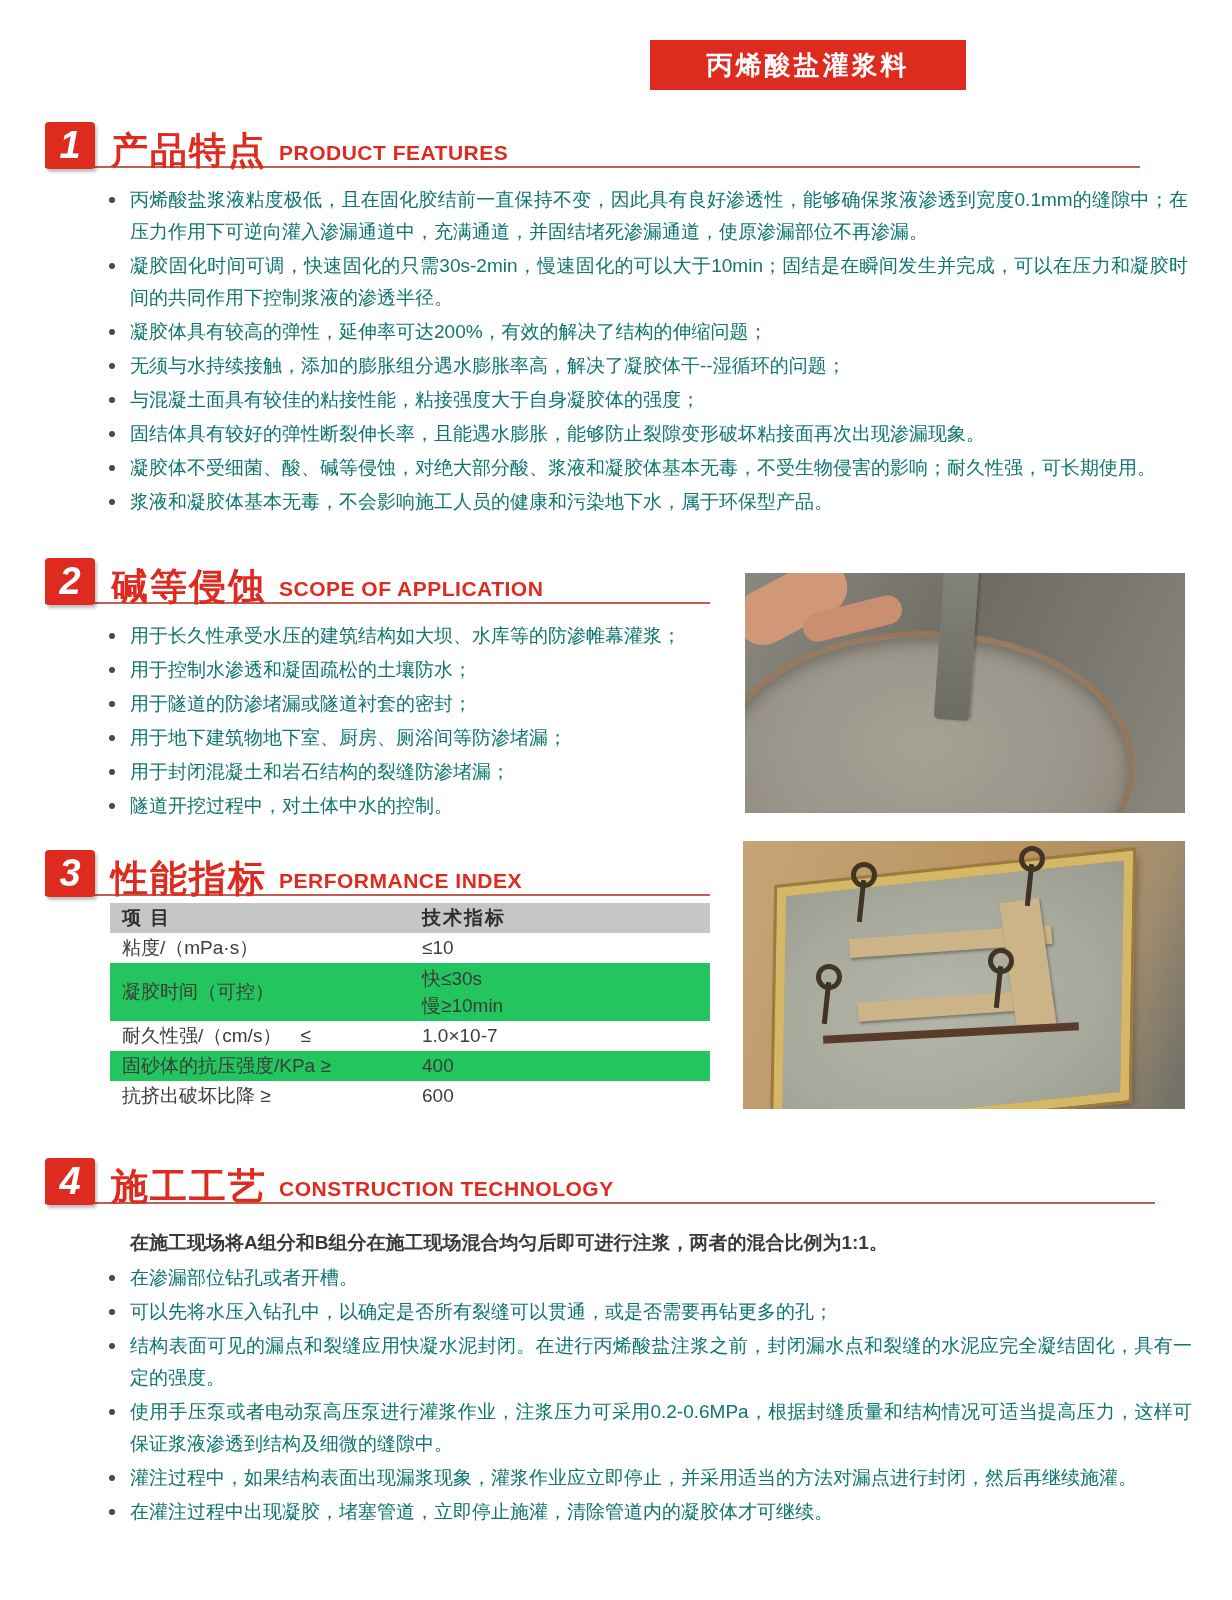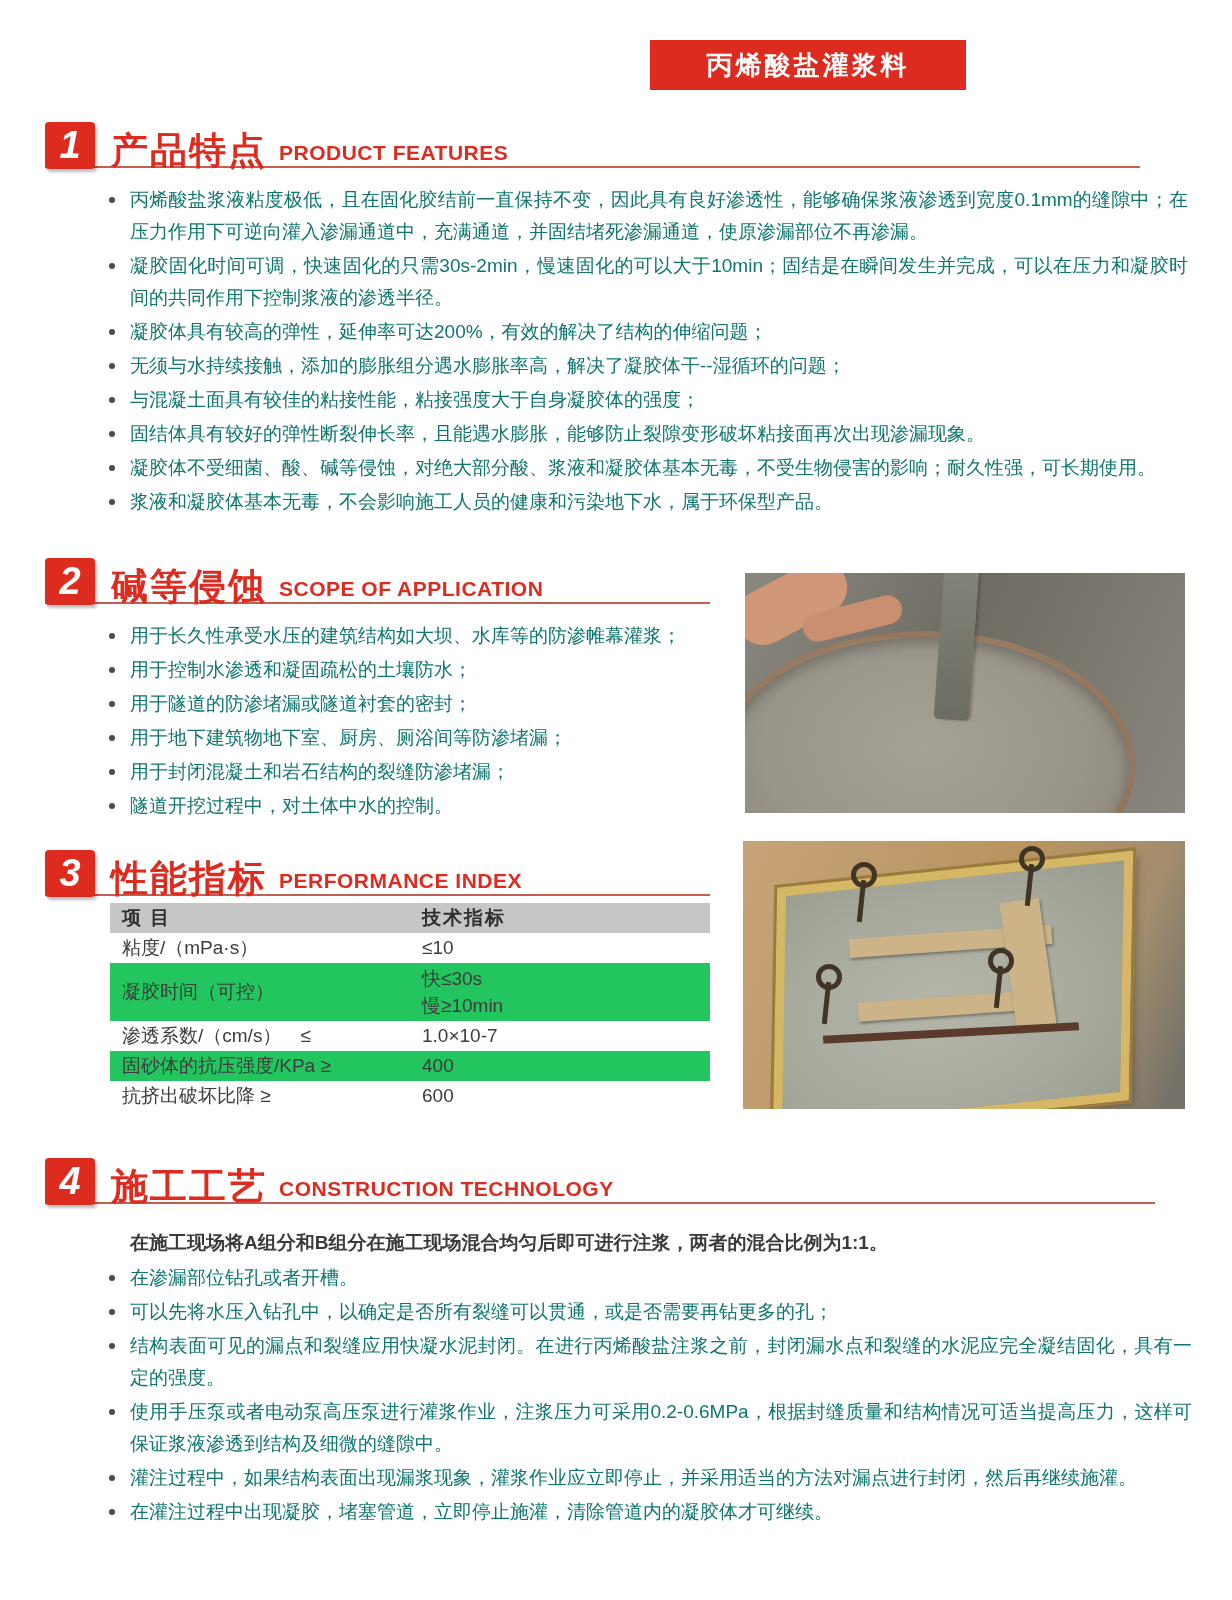--- a/index.html
+++ b/index.html
@@ -172,21 +172,21 @@
     <td>≤10</td>
   </tr>
   <tr class="gray tall">
     <td>凝胶时间（可控）</td>
     <td>
       <div class="vline">快≤30s</div>
       <div class="vline">慢≥10min</div>
     </td>
   </tr>
   <tr>
-    <td>渗透系数/（cm/s）　≤</td>
+    <td>耐久性强/（cm/s）　≤</td>
     <td>1.0×10-7</td>
   </tr>
   <tr class="gray">
     <td>固砂体的抗压强度/KPa ≥</td>
     <td>400</td>
   </tr>
   <tr>
     <td>抗挤出破坏比降 ≥</td>
     <td>600</td>
   </tr>

